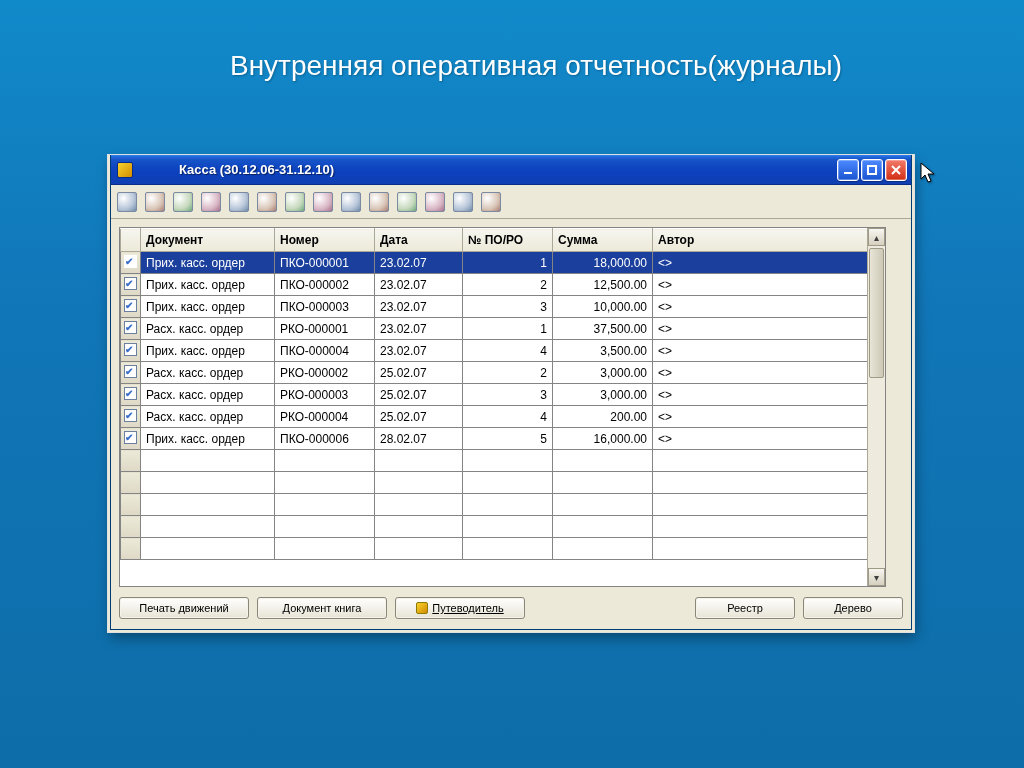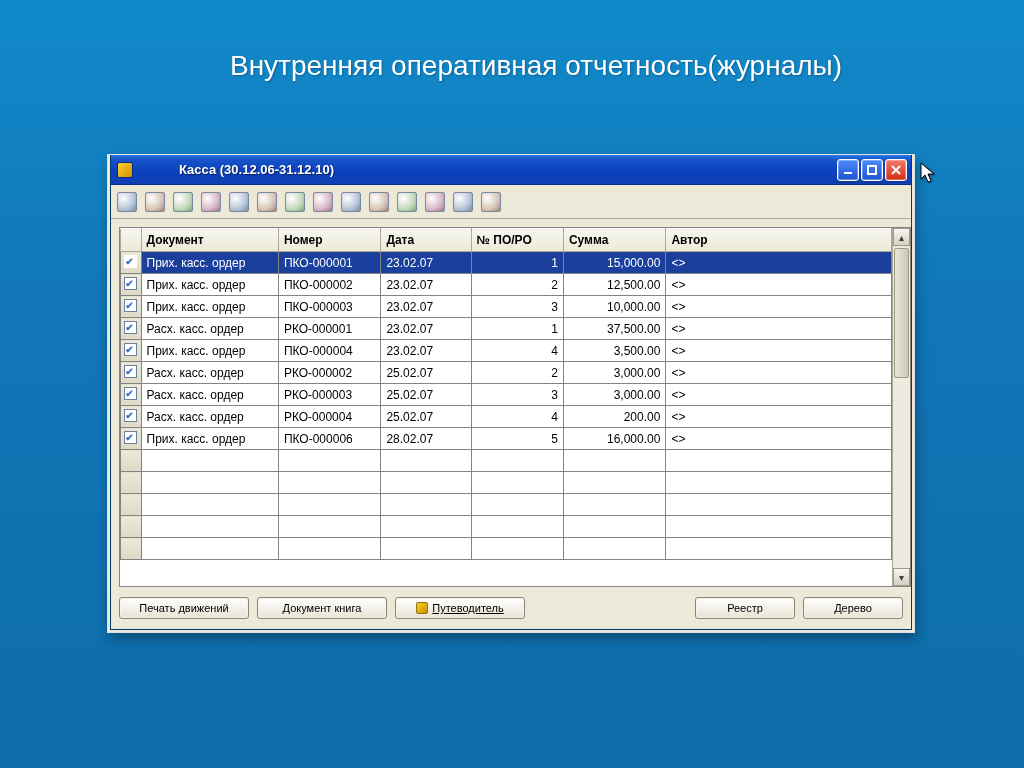--- a/index.html
+++ b/index.html
@@ -83,21 +83,21 @@
     background: radial-gradient(circle at 30% 30%, #ffffff, #b8c6d9 60%, #6f89a8);
     border: 1px solid #7a8aa0;
     border-radius: 2px;
     cursor: default;
   }
   .tool-icon.t2 { background: radial-gradient(circle at 30% 30%, #fff, #d9c6b8 60%, #a87c6f); }
   .tool-icon.t3 { background: radial-gradient(circle at 30% 30%, #fff, #c6d9bd 60%, #6fa87d); }
   .tool-icon.t4 { background: radial-gradient(circle at 30% 30%, #fff, #d9b8c6 60%, #a86f8a); }
 
   .grid-wrap {
-    margin: 8px 0 10px 8px;
+    margin: 8px 25px 10px 8px;
     border: 1px solid #848484;
     background: #fff;
     display: flex;
     height: 360px;
   }
   .grid-inner {
     flex: 1;
     overflow: hidden;
     display: flex;
     flex-direction: column;
@@ -271,21 +271,21 @@
                 <th>Автор</th>
               </tr>
             </thead>
         <tbody id="tb-body">
               <tr class="body selected">
                 <td class="handle-col"><span class="row-mark"></span></td>
                 <td>Прих. касс. ордер</td>
                 <td>ПКО-000001</td>
                 <td>23.02.07</td>
                 <td class="num">1</td>
-                <td class="num">15,000.00</td>
+                <td class="num">18,000.00</td>
                 <td>&lt;&gt;</td>
               </tr>
               <tr class="body">
                 <td class="handle-col"><span class="row-mark"></span></td>
                 <td>Прих. касс. ордер</td>
                 <td>ПКО-000002</td>
                 <td>23.02.07</td>
                 <td class="num">2</td>
                 <td class="num">12,500.00</td>
                 <td>&lt;&gt;</td>

